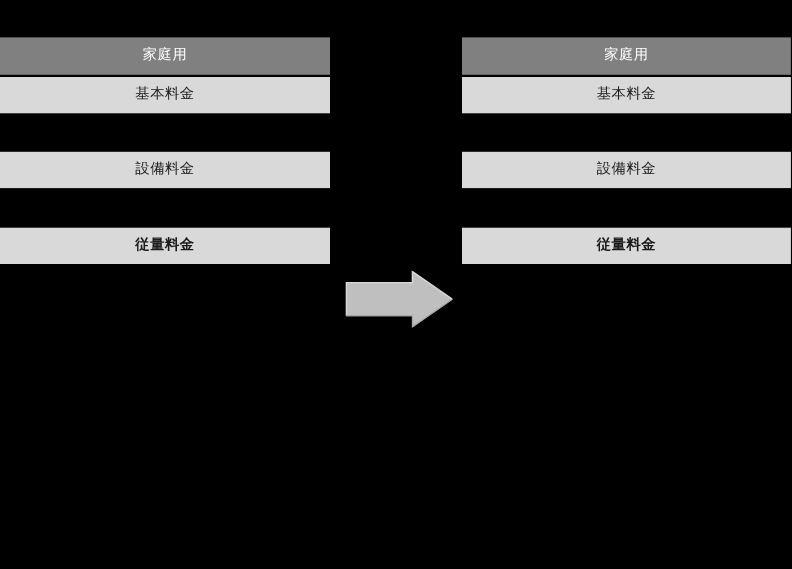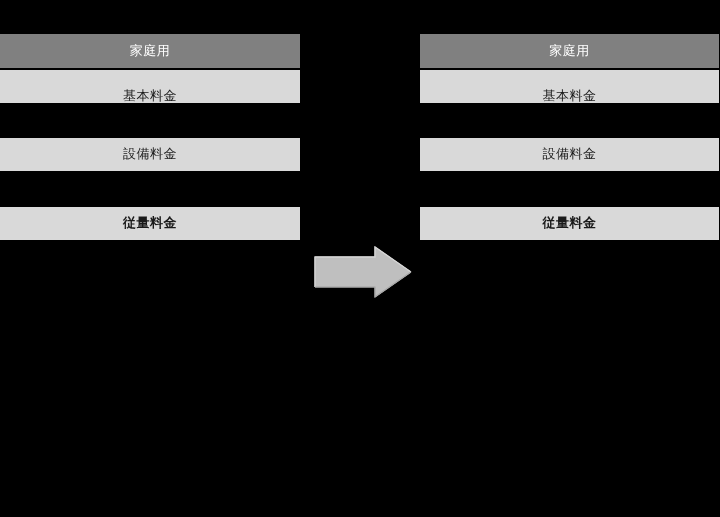--- a/index.html
+++ b/index.html
@@ -53,21 +53,21 @@
     background: #808080;
     color: #ffffff;
     font-size: 13px;
   }
   .bar-row {
     background: #d9d9d9;
     color: #1a1a1a;
     font-size: 13px;
     height: 33px;
   }
-  .bar-row.r1 { top: 70px; align-items: flex-end;  }
+  .bar-row.r1 { top: 70px;  }
   .bar-row.r2 { top: 138px; }
   .bar-row.r3 { top: 207px; font-weight: bold; }
 
   .bar-label {
     display: block;
     white-space: nowrap;
   }
 
   
   #arrow {

